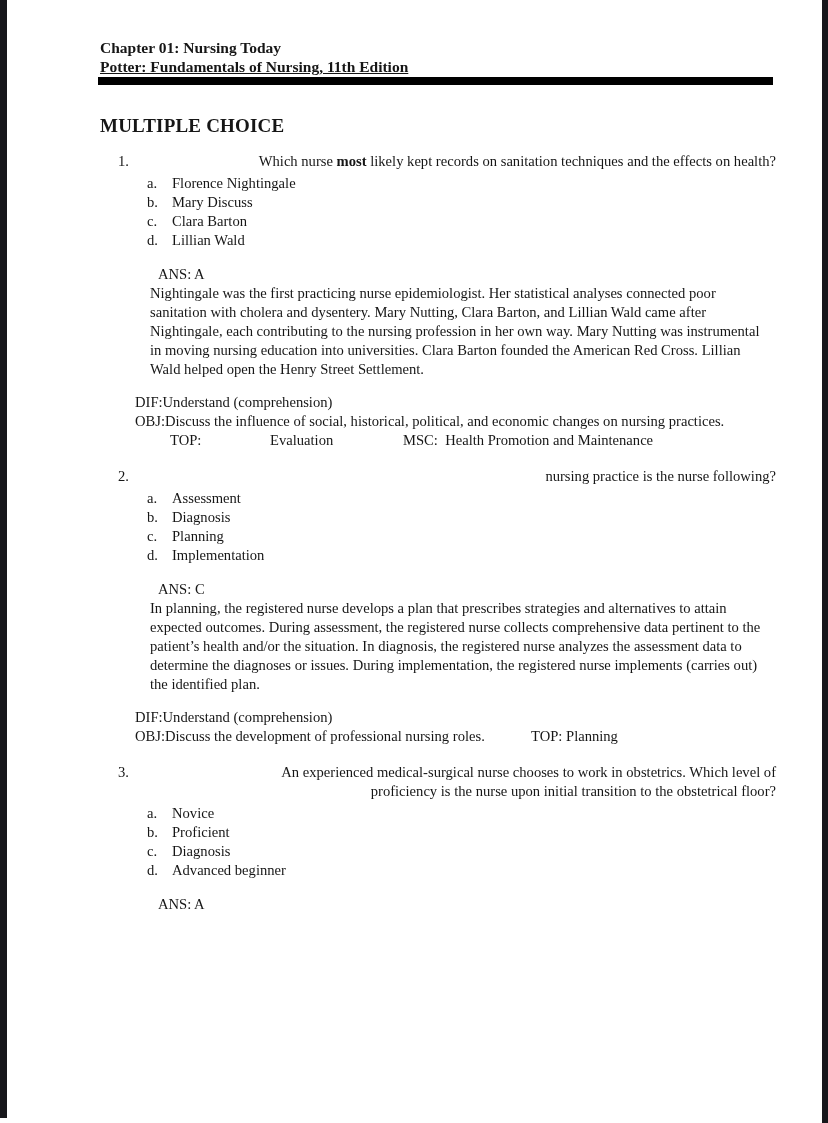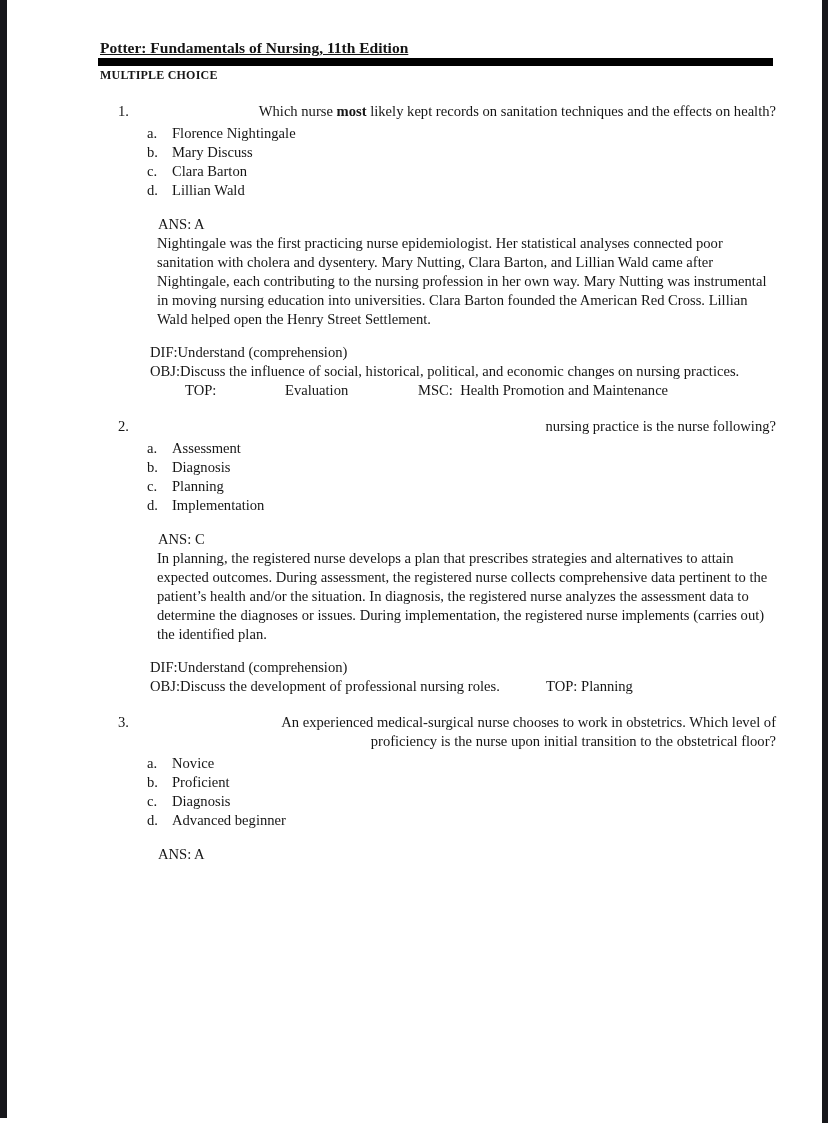--- a/index.html
+++ b/index.html
@@ -17,51 +17,52 @@
 
   .content {
     position: absolute; left: 100px; top: 38px; width: 676px;
     font-size: 14.6px; line-height: 19px;
   }
 
   .h-line { font-weight: bold; font-size: 15.5px; line-height: 19px; white-space: pre; }
   .h-line2 { text-decoration: underline; }
   .header-bar { height: 8px; background: #000; width: 675px; margin-left: -2px; margin-top: 1px; }
 
-  .mc-title { font-weight: bold; font-size: 12px; letter-spacing: 0.2px; }
+  .mc-title { font-weight: bold; font-size: 19px; letter-spacing: 0.2px; margin-top: 31px; }
 
   .question { display: flex; margin-top: 17px; }
   .q-num  { margin-left: 18px; width: 17px; flex: none; }
   .q-body { flex: 1; min-width: 0; }
   .q-stem { white-space: nowrap; text-align: right; }
   .stem-line2:empty { display: none; }
 
   .options { margin-top: 3px; }
   .option { display: flex; }
   .opt-letter { margin-left: 12px; width: 25px; flex: none; }
 
   .answer { margin-top: 15px; margin-left: 23px; white-space: pre; }
-  .rationale { margin-left: 22px; width: 622px; }
+  .rationale { margin-left: 15px; width: 622px; }
   .rationale:empty { display: none; }
 
-  .q-footer { margin-top: 14px; margin-left: 15px; }
+  .q-footer { margin-top: 14px; }
   .f-line { white-space: pre; }
   .f-top-label { display: inline-block; margin-left: 35px; width: 100px; }
   .f-top-value { display: inline-block; width: 133px; }
   .f-obj-inline { display: inline-block; width: 396px; }
 </style>
 </head>
 <body>
 
 <div class="edge edge-left"></div>
 <div class="edge edge-right"></div>
 
 <div class="content">
 
   <div>
+    <div class="h-line">Chapter 01: Nursing Today</div>
     <div class="h-line h-line2">Potter: Fundamentals of Nursing, 11th Edition</div>
     <div class="header-bar"></div>
   </div>
 
   <div class="mc-title">MULTIPLE CHOICE</div>
 
   <div class="question">
     <div class="q-num">1.</div>
     <div class="q-body">
       <div class="q-stem"><span>Which nurse </span><b>most</b><span> likely kept records on sanitation techniques and the effects on health?</span></div>

